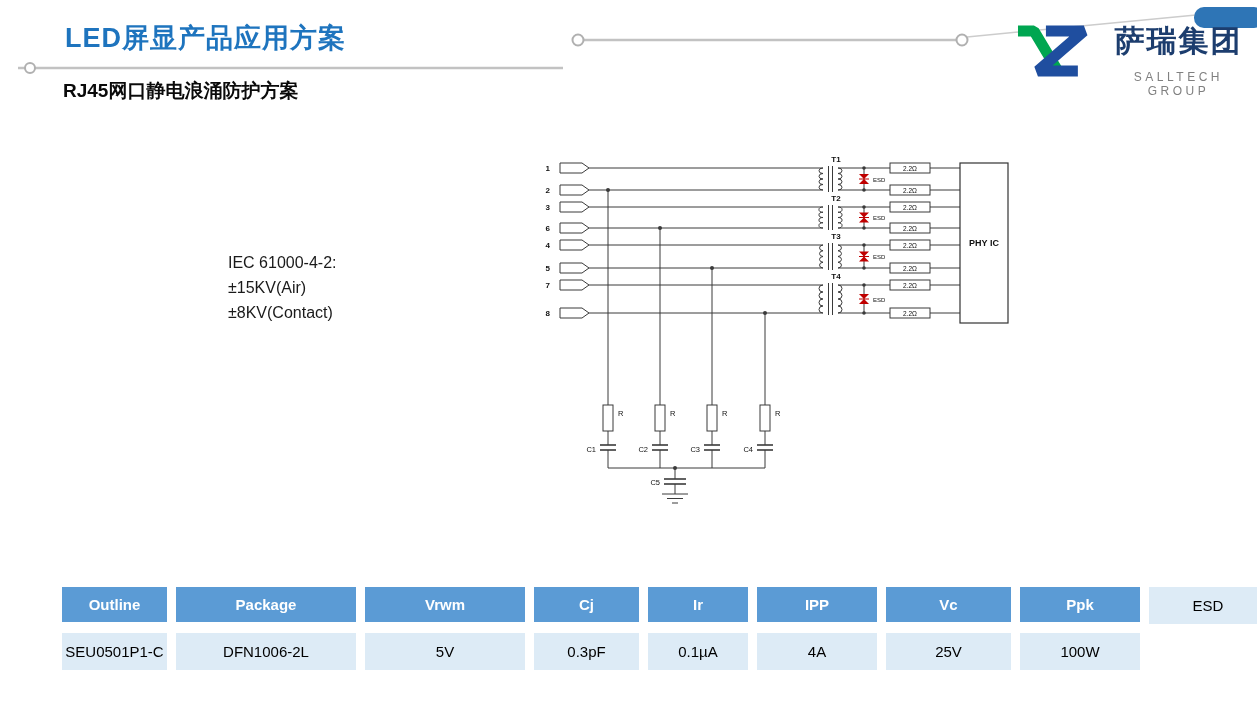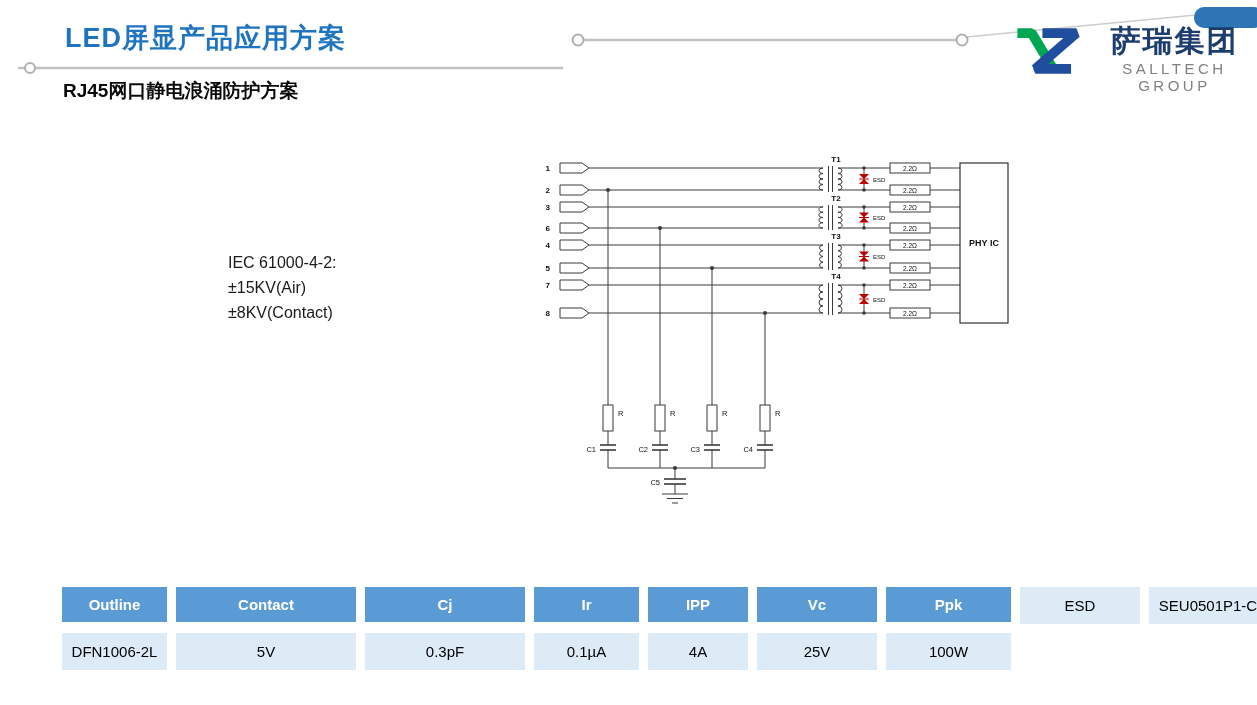--- a/index.html
+++ b/index.html
@@ -12,21 +12,21 @@
   .deco-circle{fill:#fff;stroke:#B0B0B0;stroke-width:2;}
   .deco-badge{fill:#2E75B6;}
 
   .title{position:absolute;left:57px;top:12px;margin:8px;font-size:27px;font-weight:bold;color:#1E74BE;letter-spacing:1px;}
   .subtitle{position:absolute;left:63px;top:78px;margin:0;font-size:19px;font-weight:bold;color:#0a0a0a;}
 
   .logo{position:absolute;left:1012px;top:24px;display:flex;align-items:flex-start;text-align:center;}
   .logo-mark{display:block;}
   .logo-text{margin-left:10px;}
   .logo-cn{font-size:30px;font-weight:bold;color:#1C3D6E;letter-spacing:2px;line-height:34px;}
-  .logo-en{font-size:15px;color:#808080;letter-spacing:3.5px;margin-top:2px;}
+  .logo-en{font-size:12px;color:#808080;letter-spacing:3.5px;margin-top:12px;}
 
   .spec{position:absolute;left:228px;top:250px;font-size:16px;color:#1a1a1a;line-height:25px;}
 
   .circuit{position:absolute;left:530px;top:140px;}
   .circuit text{font-family:"Liberation Sans",sans-serif;fill:#111;}
   .w{stroke:#3a3a3a;stroke-width:1;fill:none;}
   .pin{fill:#fff;stroke:#3a3a3a;stroke-width:1;}
   .comp{fill:#fff;stroke:#3a3a3a;stroke-width:1;}
   .ic{fill:#fff;stroke:#333;stroke-width:1.2;}
   .wind{fill:none;stroke:#3a3a3a;stroke-width:1;}
@@ -315,21 +315,22 @@
     </g>
     <g>
       <line class="w" x1="132" y1="354" x2="158" y2="354"></line>
       <line class="w" x1="137" y1="358.5" x2="153" y2="358.5"></line>
       <line class="w" x1="142" y1="363" x2="148" y2="363"></line>
     </g>
   </svg>
 
   <div class="spec-table">
     <div class="th">Outline</div>
-    <div class="th">Contact</div>
+    <div class="th">Package</div>
+    <div class="th">Vrwm</div>
     <div class="th">Cj</div>
     <div class="th">Ir</div>
     <div class="th">IPP</div>
     <div class="th">Vc</div>
     <div class="th">Ppk</div>
 
     <div class="td">ESD</div>
     <div class="td">SEU0501P1-C</div>
     <div class="td">DFN1006-2L</div>
     <div class="td">5V</div>

